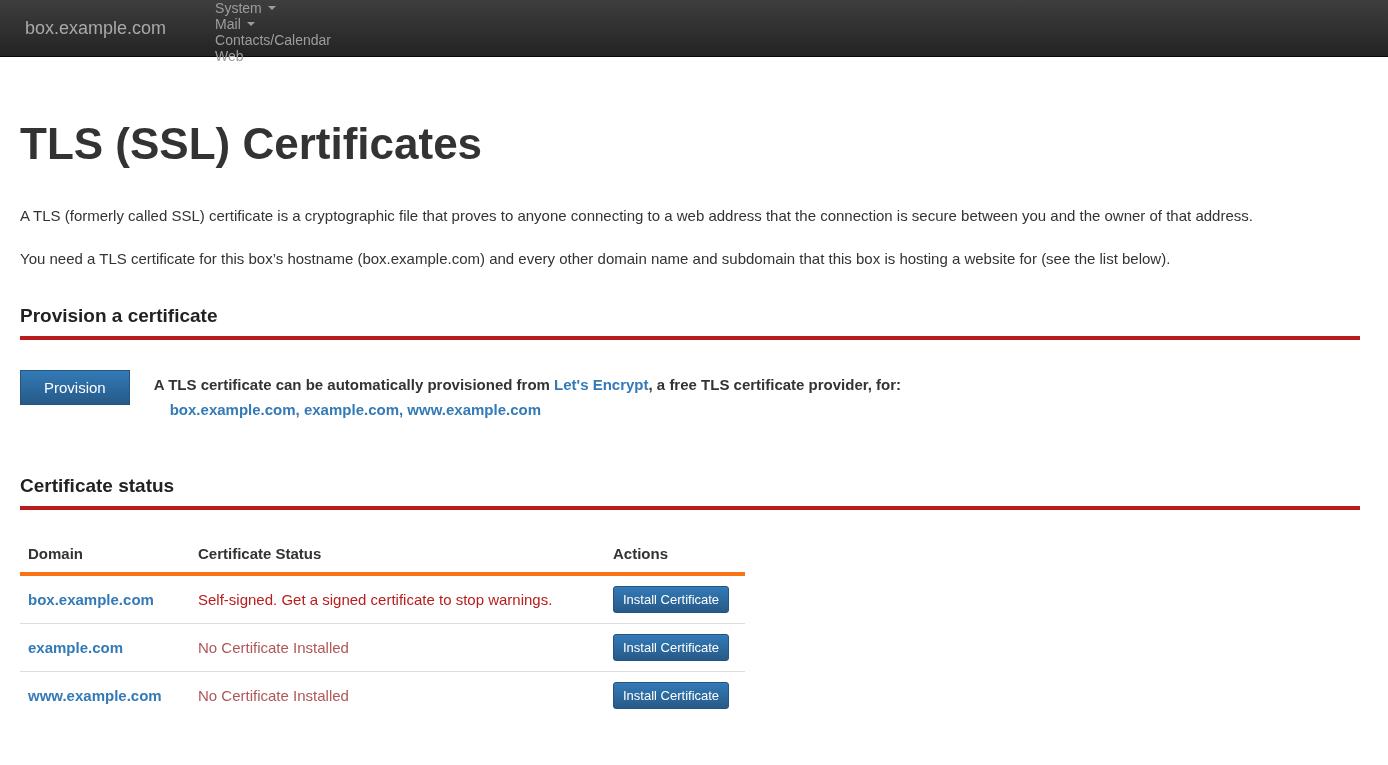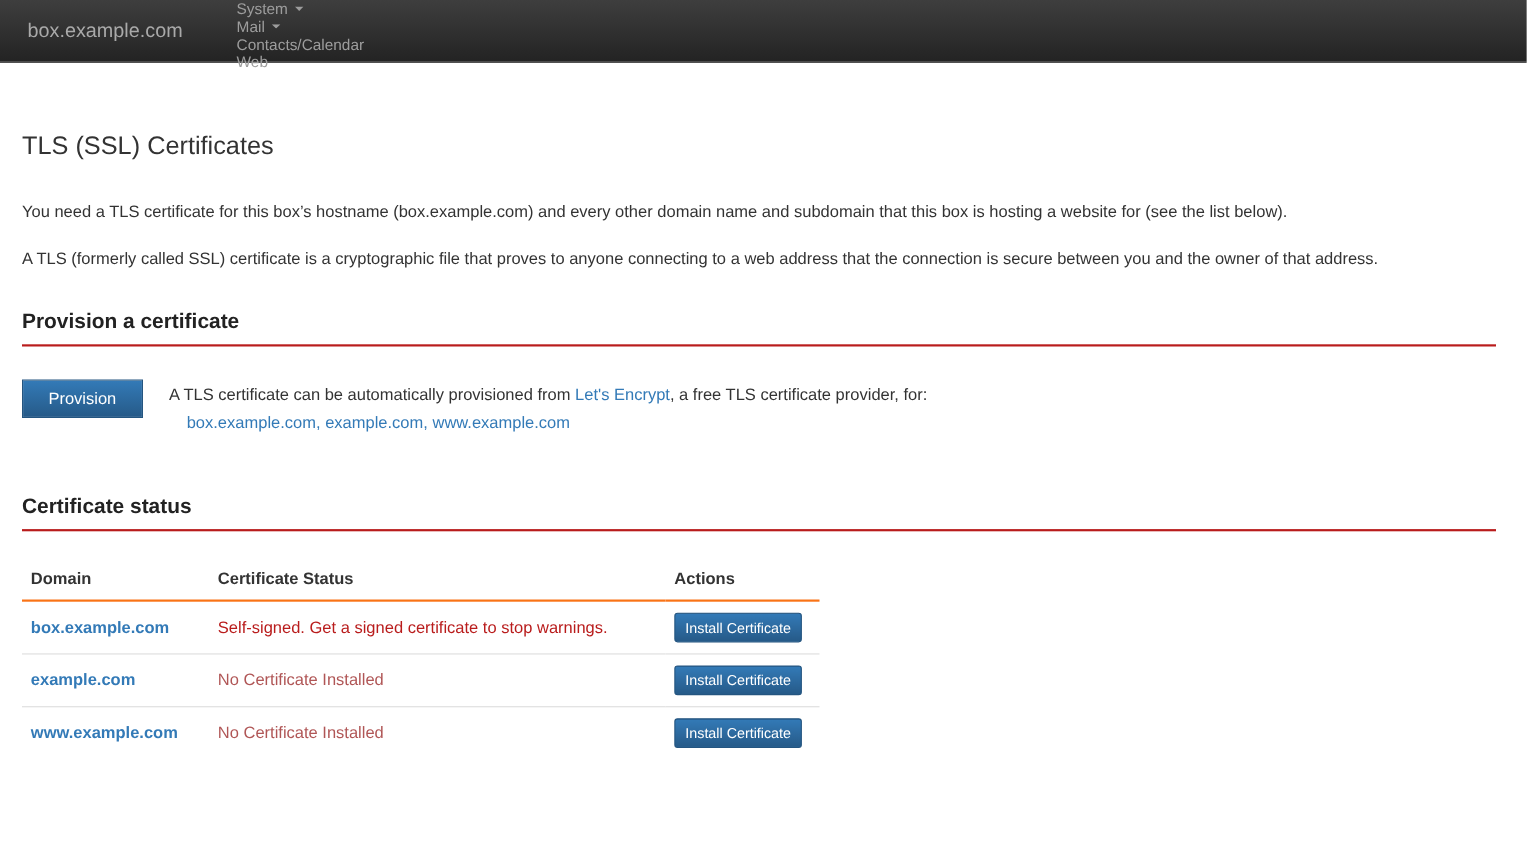--- a/index.html
+++ b/index.html
@@ -58,39 +58,39 @@
     text-decoration: none;
     cursor: pointer;
   }
 
   
   .content { padding: 0 28px 0 20px; }
 
   h1.page-title {
     margin-top: 62px;
     margin-bottom: 34px;
-    font-size: 23px;
-    font-weight: normal;
+    font-size: 44px;
+    font-weight: bold;
     color: #333;
   }
   p.body-text {
     font-size: 15px;
     line-height: 25px;
     margin-bottom: 18px;
     color: #333;
   }
   a.inline-link { color: #337ab7; text-decoration: none; cursor: pointer; }
 
   h3.section-heading {
     margin-top: 34px;
     font-size: 19px;
     font-weight: bold;
     color: #222;
     padding-bottom: 9px;
-    border-bottom: 2px solid #b91c1c;
+    border-bottom: 4px solid #b91c1c;
   }
   .section-heading.second { margin-top: 53px; }
 
   
   .provision-row {
     margin-top: 30px;
     display: flex;
     align-items: flex-start;
   }
   .btn-primary {
@@ -104,39 +104,40 @@
   .btn-provision {
     font-size: 15px;
     padding: 8px 23px;
     flex: 0 0 auto;
   }
   .provision-text {
     margin-left: 24px;
     font-size: 15px;
     line-height: 25px;
     padding-top: 2px;
+    font-weight: bold;
   }
   .provision-domains { color: #337ab7; margin-left: 16px; }
   .domain-link { color: #337ab7; text-decoration: none; cursor: pointer; }
   .domain-link:not(.last)::after { content: ", "; }
 
   
   .status-text { margin-top: 26px; margin-bottom: 0; }
 
   table.cert-table {
     margin-top: 27px;
     border-collapse: collapse;
     font-size: 15px;
   }
   .cert-table th {
     text-align: left;
     font-weight: bold;
     color: #333;
     padding: 8px 8px 10px 8px;
-    border-bottom: 2px solid #f97316;
+    border-bottom: 4px solid #f97316;
   }
   .cert-table td {
     padding: 12px 8px;
     vertical-align: middle;
   }
   .cert-table tbody tr + tr td { border-top: 1px solid #dddddd; }
   .col-domain { width: 170px; }
   .col-status { width: 415px; }
   .col-actions { width: 140px; }
   .domain-cell a { color: #337ab7; font-weight: bold; text-decoration: none; cursor: pointer; }
@@ -169,22 +170,22 @@
     <li class="nav-item">
       <span>Web</span>
     </li>
   </ul>
 </nav>
 
 <main class="content">
 
   <h1 class="page-title">TLS (SSL) Certificates</h1>
 
+  <p class="body-text">A TLS (formerly called SSL) certificate is a cryptographic file that proves to anyone connecting to a web address that the connection is secure between you and the owner of that address.</p>
   <p class="body-text">You need a TLS certificate for this box’s hostname (box.example.com) and every other domain name and subdomain that this box is hosting a website for (see the list below).</p>
-  <p class="body-text">A TLS (formerly called SSL) certificate is a cryptographic file that proves to anyone connecting to a web address that the connection is secure between you and the owner of that address.</p>
 
   <h3 class="section-heading">Provision a certificate</h3>
 
   <div class="provision-row">
     <button class="btn-primary btn-provision">Provision</button>
     <div class="provision-text">
       <div><span>A TLS certificate can be automatically provisioned from </span><a class="inline-link">Let's Encrypt</a><span>, a free TLS certificate provider, for:</span></div>
       <div class="provision-domains"><a class="domain-link">box.example.com</a><a class="domain-link">example.com</a><a class="domain-link last">www.example.com</a></div>
     </div>
   </div>

